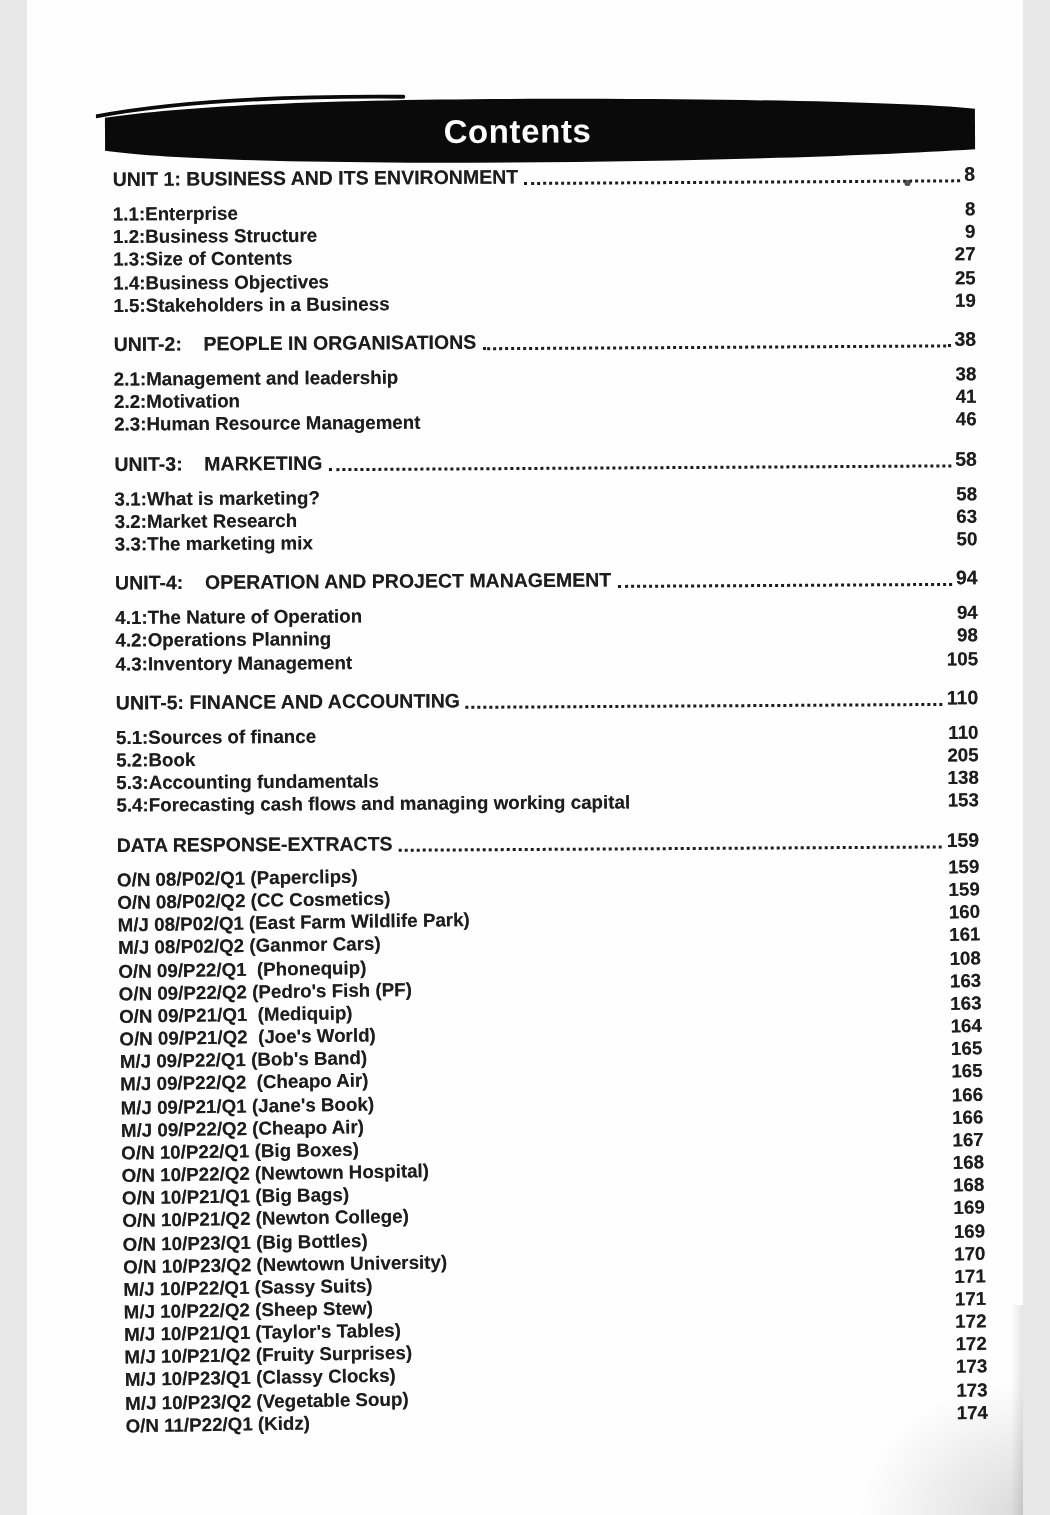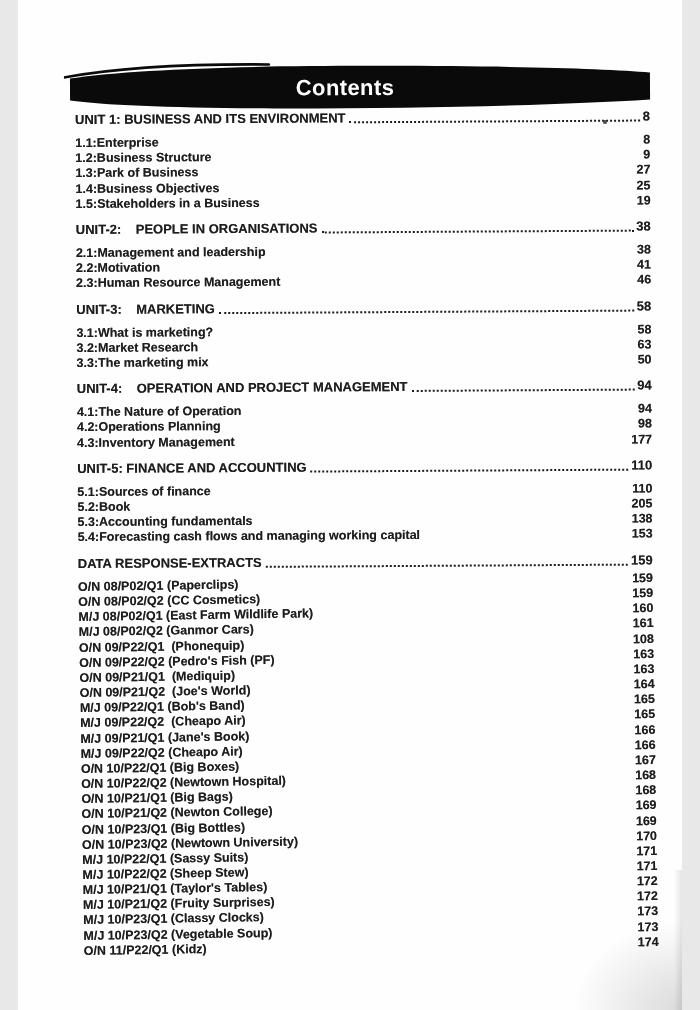--- a/index.html
+++ b/index.html
@@ -120,21 +120,21 @@
   <div class="content">
       <div class="section">
         <div class="sec-heading">
           <span class="h-label">UNIT 1: BUSINESS AND ITS ENVIRONMENT</span>
           <span class="leader"></span>
           <span class="h-page">8</span>
         </div>
         <div class="rows">
           <div class="row"><span class="r-label">1.1:Enterprise</span><span class="r-page">8</span></div>
           <div class="row"><span class="r-label">1.2:Business Structure</span><span class="r-page">9</span></div>
-          <div class="row"><span class="r-label">1.3:Park of Business</span><span class="r-page">27</span></div>
+          <div class="row"><span class="r-label">1.3:Size of Contents</span><span class="r-page">27</span></div>
           <div class="row"><span class="r-label">1.4:Business Objectives</span><span class="r-page">25</span></div>
           <div class="row"><span class="r-label">1.5:Stakeholders in a Business</span><span class="r-page">19</span></div>
         </div>
       </div>
       <div class="section">
         <div class="sec-heading">
           <span class="h-label">UNIT-2:    PEOPLE IN ORGANISATIONS</span>
           <span class="leader"></span>
           <span class="h-page">38</span>
         </div>
@@ -158,21 +158,21 @@
       </div>
       <div class="section">
         <div class="sec-heading">
           <span class="h-label">UNIT-4:    OPERATION AND PROJECT MANAGEMENT</span>
           <span class="leader"></span>
           <span class="h-page">94</span>
         </div>
         <div class="rows">
           <div class="row"><span class="r-label">4.1:The Nature of Operation</span><span class="r-page">94</span></div>
           <div class="row"><span class="r-label">4.2:Operations Planning</span><span class="r-page">98</span></div>
-          <div class="row"><span class="r-label">4.3:Inventory Management</span><span class="r-page">177</span></div>
+          <div class="row"><span class="r-label">4.3:Inventory Management</span><span class="r-page">105</span></div>
         </div>
       </div>
       <div class="section">
         <div class="sec-heading">
           <span class="h-label">UNIT-5: FINANCE AND ACCOUNTING</span>
           <span class="leader"></span>
           <span class="h-page">110</span>
         </div>
         <div class="rows">
           <div class="row"><span class="r-label">5.1:Sources of finance</span><span class="r-page">110</span></div>

